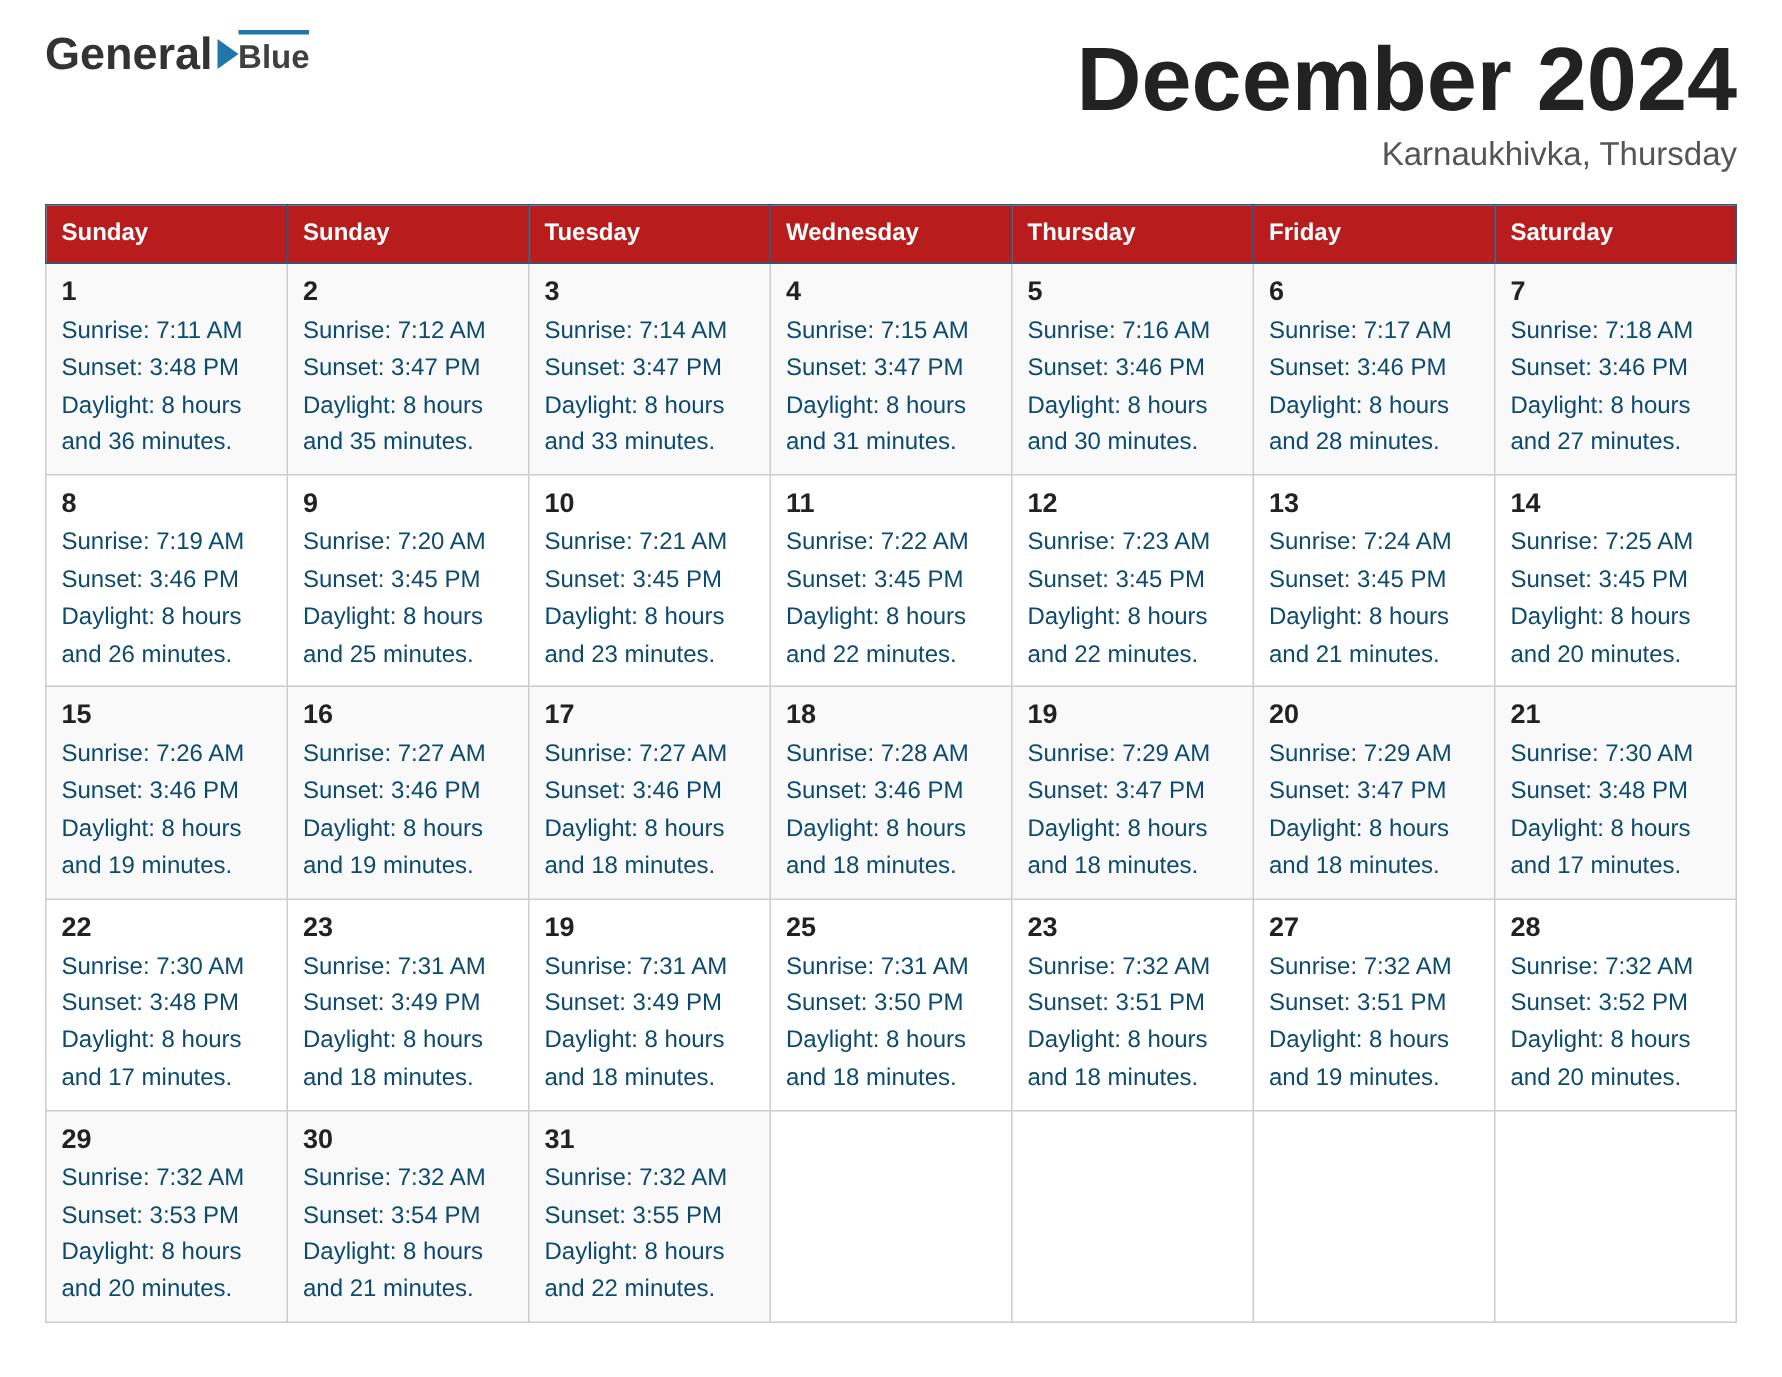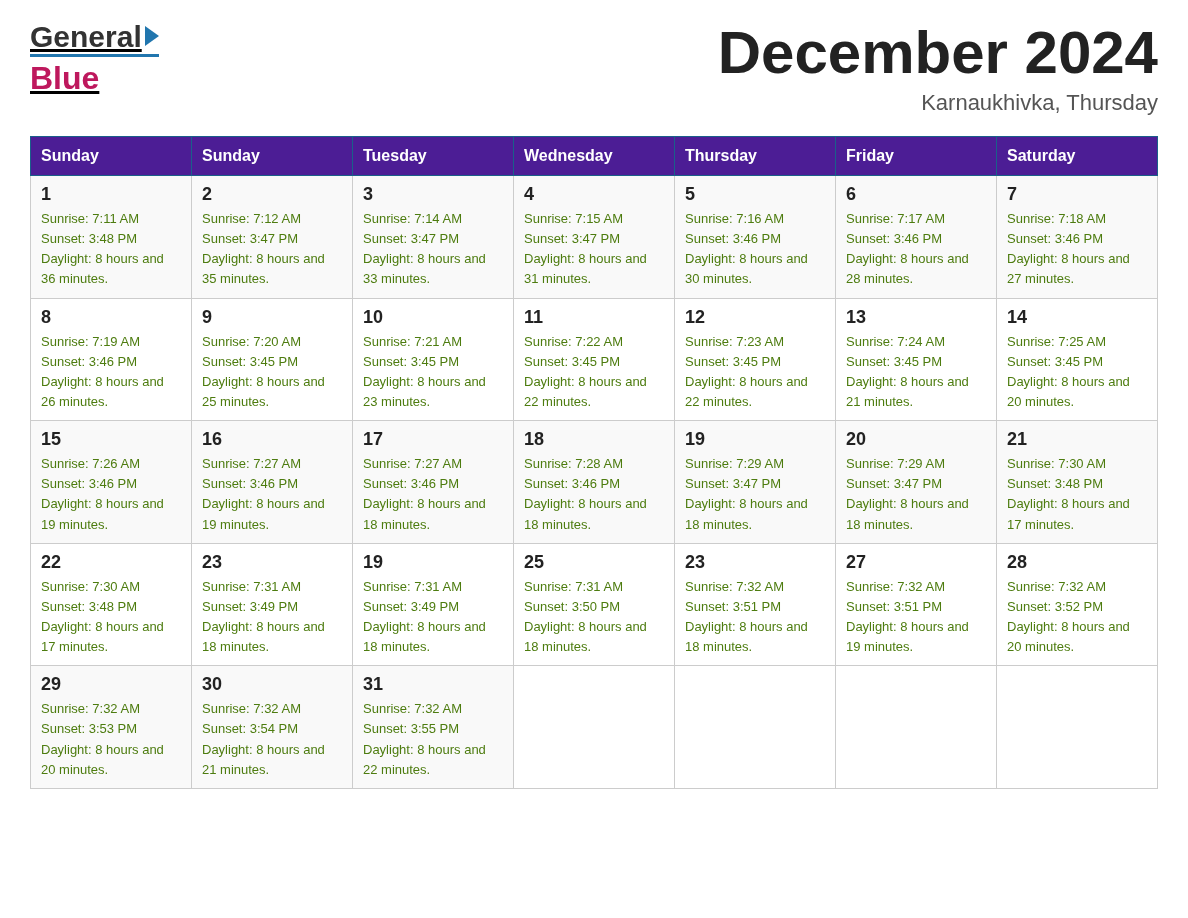--- a/index.html
+++ b/index.html
@@ -29,21 +29,21 @@
       font-size: 22px;
       color: #555;
       margin-top: 4px;
     }
     table {
       width: 100%;
       border-collapse: collapse;
       table-layout: fixed;
     }
     thead tr th {
-      background: #4c1d95;
+      background: #b91c1c;
       color: #fff;
       font-size: 16px;
       font-weight: bold;
       padding: 10px 10px;
       text-align: left;
       border: 1px solid #1a5f8a;
     }
     tbody tr td {
       vertical-align: top;
       padding: 8px 10px;
@@ -53,49 +53,47 @@
       height: 115px;
     }
     tbody tr td .day-number {
       font-size: 18px;
       font-weight: bold;
       color: #222;
       display: block;
       margin-bottom: 4px;
     }
     tbody tr td .day-info {
-      font-size: 13px;
-      color: #4d7c0f;
+      font-size: 16px;
+      color: #0c4a6e;
       line-height: 1.55;
     }
     tbody tr:nth-child(odd) td {
       background: #f9f9f9;
     }
     tbody tr:nth-child(even) td {
       background: #fff;
     }
     .logo-block {
       display: flex;
-      flex-direction: column;
-      text-decoration: underline;
     }
     td.empty {
       background: #fff !important;
     }
   </style>
 </head>
 <body>
 
 <div class="header">
   <div class="logo-block">
     <div style="display:flex;align-items:center;">
       <span style="font-size:30px;font-weight:bold;color:#333;">General</span>
       <span style="display:inline-block;width:0;height:0;border-top:10px solid transparent;border-bottom:10px solid transparent;border-left:14px solid #2176ae;margin-left:3px;vertical-align:middle;position:relative;top:-1px;"></span>
     </div>
-    <div style="font-size:32px;font-weight:bold;color:#be185d;border-top:3px solid #2176ae;padding-top:2px;line-height:1.2;">Blue</div>
+    <div style="font-size:22px;font-weight:bold;color:#404040;border-top:3px solid #2176ae;padding-top:2px;line-height:1.2;">Blue</div>
   </div>
   <div class="title-area">
     <div class="month-title">December 2024</div>
     <div class="location">Karnaukhivka, Thursday</div>
   </div>
 </div>
 
 <table>
   <thead>
     <tr>

